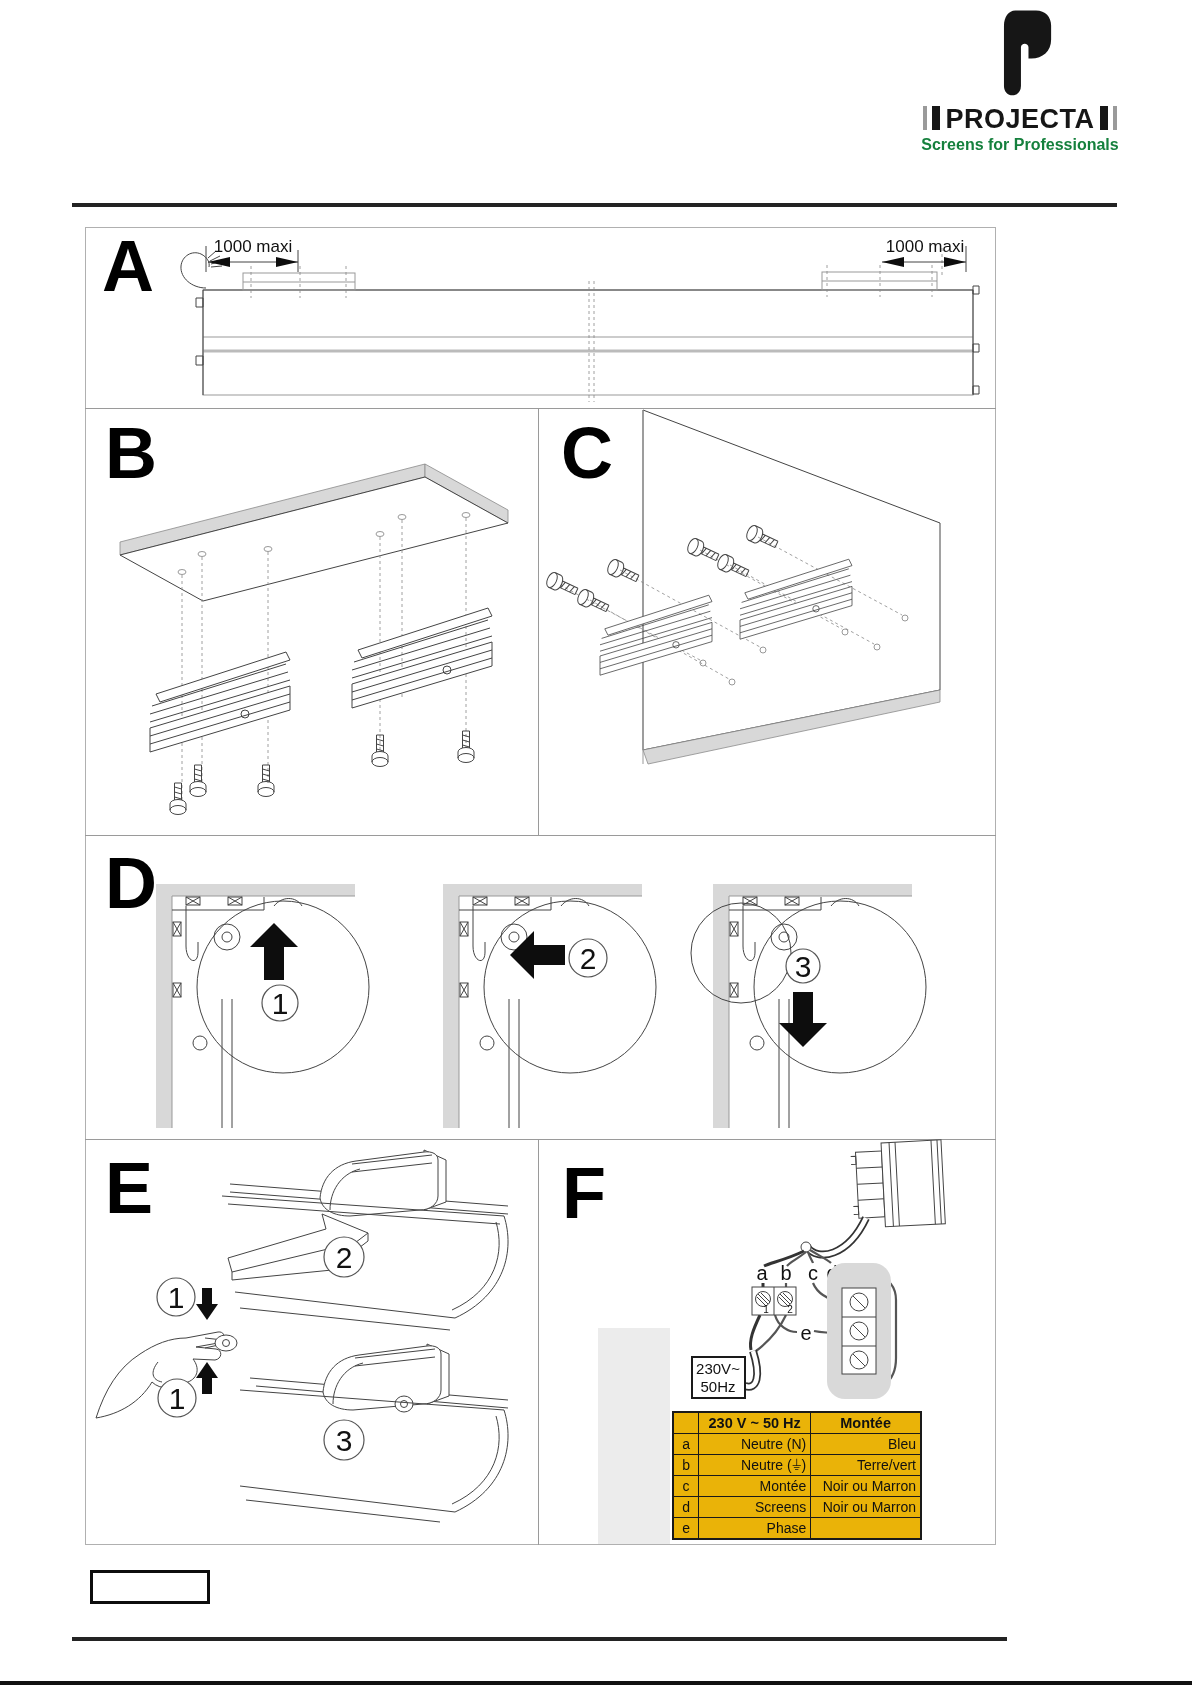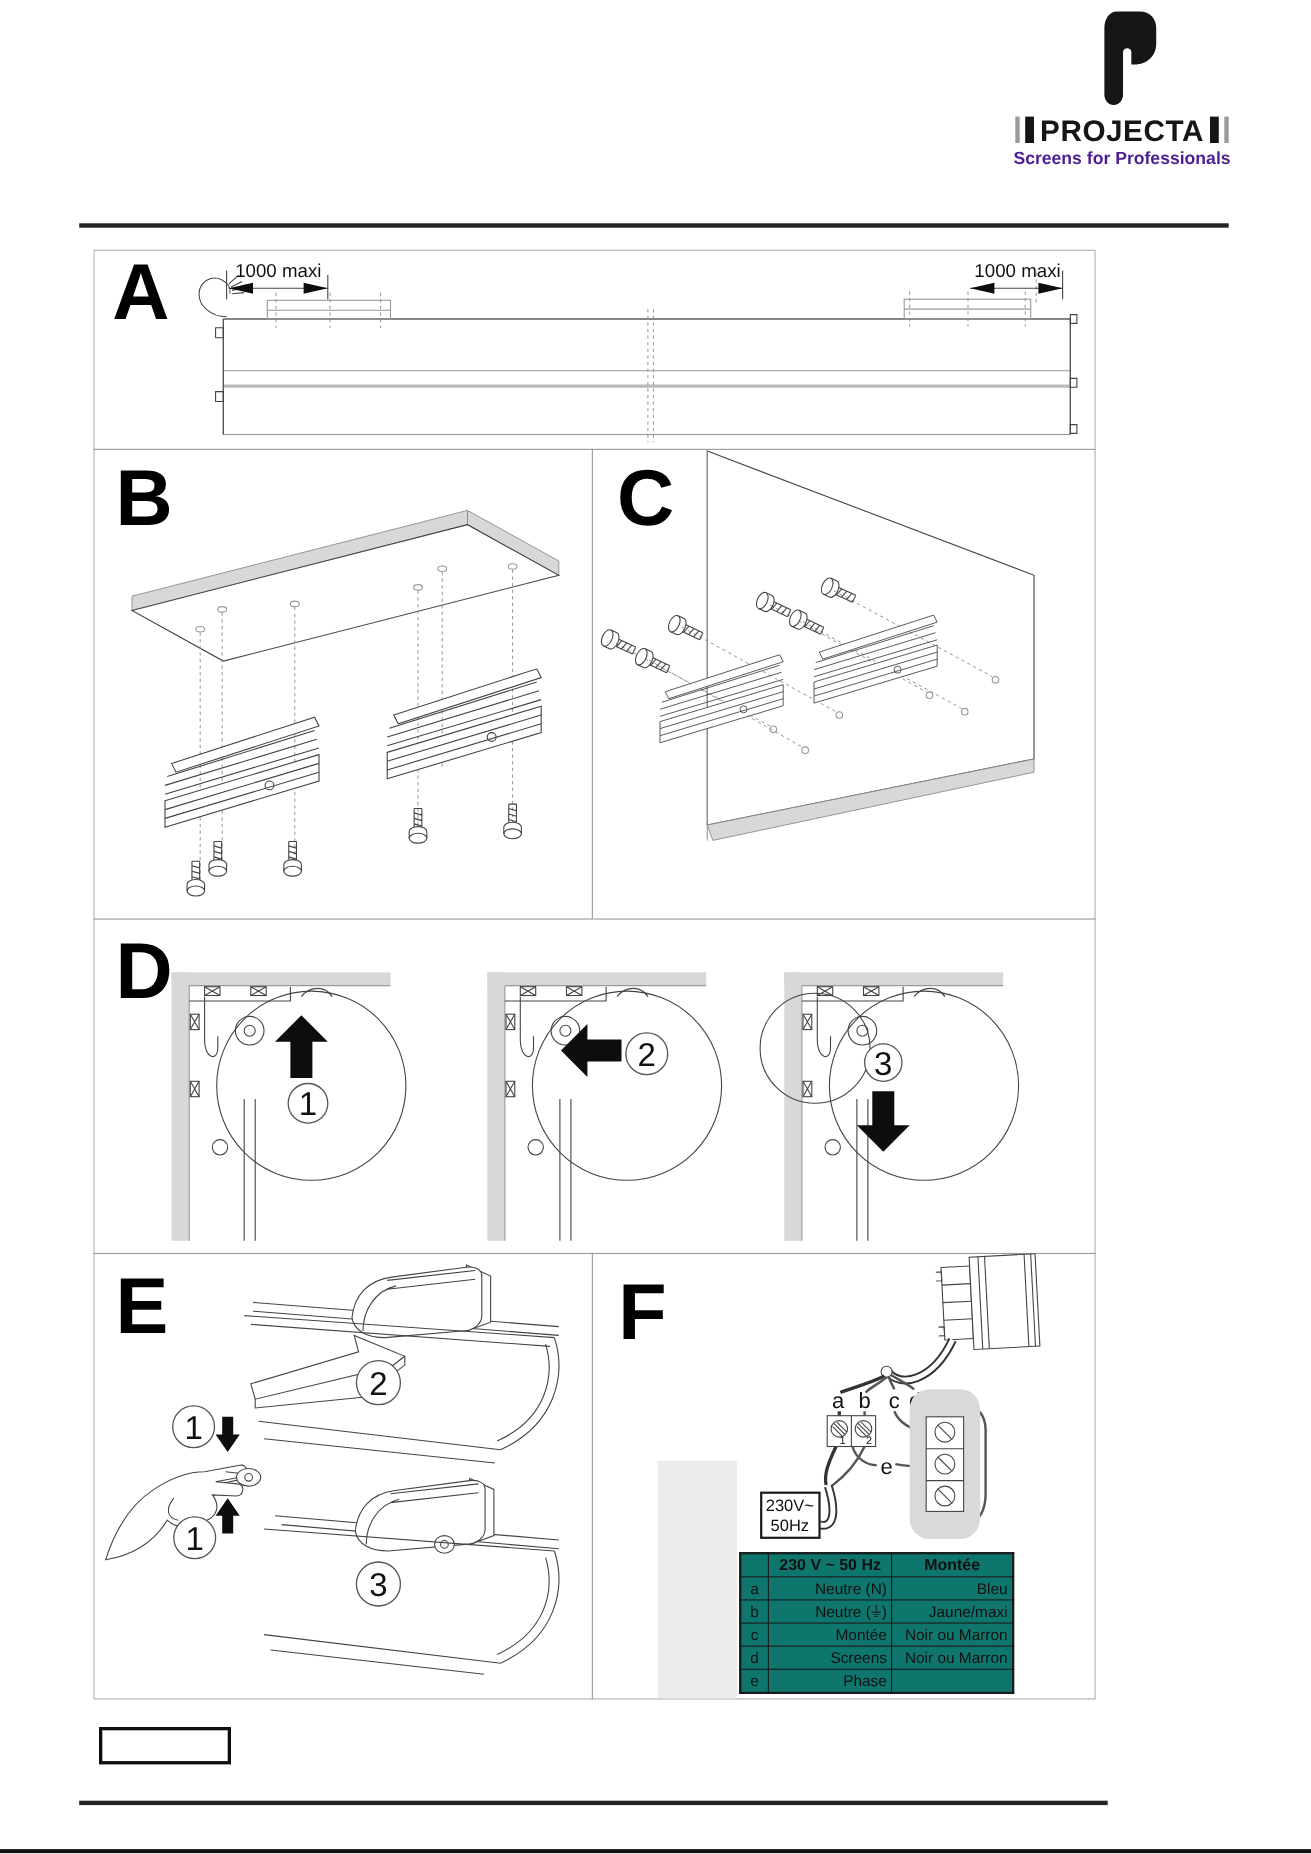--- a/index.html
+++ b/index.html
@@ -5,21 +5,21 @@
   html,body{margin:0;padding:0;background:#fff;}
   .page{position:relative;width:1192px;height:1685px;background:#fff;overflow:hidden;
         font-family:"Liberation Sans",sans-serif;color:#111;}
   
   .logo{position:absolute;top:8px;right:72px;width:200px;text-align:center;}
   .logo-mark{display:block;margin:0 auto;}
   .logo-word{margin-top:10px;font-weight:bold;font-size:27px;letter-spacing:.5px;
              color:#161616;display:flex;align-items:flex-start;justify-content:center;gap:5px;line-height:1;}
   .bar-b{display:inline-block;width:8px;height:24px;background:#161616;}
   .bar-g{display:inline-block;width:4px;height:24px;background:#9a9a9a;}
-  .logo-tag{margin-top:3px;font-weight:bold;font-size:16px;color:#4c1d95;white-space:nowrap;}
+  .logo-tag{margin-top:3px;font-weight:bold;font-size:16px;color:#15803d;white-space:nowrap;}
   .rule-top{position:absolute;left:72px;top:203px;width:1045px;height:4px;background:#232323;}
   .rule-bottom{position:absolute;left:72px;top:1637px;width:935px;height:4px;background:#232323;}
   .edge-bottom{position:absolute;left:0;top:1681px;width:1192px;height:4px;background:#111;}
   
   .frame{position:absolute;left:85px;top:227px;width:911px;height:1318px;
          border:1px solid #b0b0b0;box-sizing:border-box;}
   .div-h{position:absolute;left:85px;width:911px;height:1px;background:#9a9a9a;}
   .div-v{position:absolute;left:538px;width:1px;background:#9a9a9a;}
   
   .plabel{position:absolute;font-size:72px;line-height:1;font-weight:bold;
@@ -34,21 +34,21 @@
   .grayf{fill:#d8d8d8;stroke:none;}
   .blk{fill:#0d0d0d;stroke:none;}
   .cir{fill:#fff;stroke:#555;stroke-width:1.2;}
   .numtxt{font-size:30px;}
   .wire{fill:none;stroke:#555;stroke-width:2.2;}
   .wired{fill:none;stroke:#333;stroke-width:3;}
   .cableo{fill:none;stroke:#333;stroke-width:8;}
   .cablei{fill:none;stroke:#fff;stroke-width:4.5;}
   
   .wiring-table{position:absolute;left:672px;top:1411px;width:250px;border-collapse:collapse;
-                font-size:14px;background:#0f766e;}
+                font-size:14px;background:#eab308;}
   .wiring-table th,.wiring-table td{border:1px solid #1a1a1a;height:20px;padding:0 4px;
                 text-align:right;white-space:nowrap;overflow:hidden;}
   .wiring-table th{text-align:center;font-weight:bold;font-size:14.5px;}
   .wiring-table td.c-letter{text-align:center;width:20px;padding:0 2px;}
   .wiring-table{border:2px solid #1a1a1a;}
   .col-l{width:20px;}.col-m{width:112px;}.col-r{width:110px;}
   
   .foot-box{position:absolute;left:90px;top:1570px;width:114px;height:28px;border:3px solid #0d0d0d;background:#fff;}
 </style>
 </head>
@@ -380,21 +380,21 @@
     </thead>
     <tbody>
         <tr>
           <td class="c-letter">a</td>
           <td>Neutre (N)</td>
           <td>Bleu</td>
         </tr>
         <tr>
           <td class="c-letter">b</td>
           <td>Neutre (⏚)</td>
-          <td>Jaune/maxi</td>
+          <td>Terre/vert</td>
         </tr>
         <tr>
           <td class="c-letter">c</td>
           <td>Montée</td>
           <td>Noir ou Marron</td>
         </tr>
         <tr>
           <td class="c-letter">d</td>
           <td>Screens</td>
           <td>Noir ou Marron</td>

